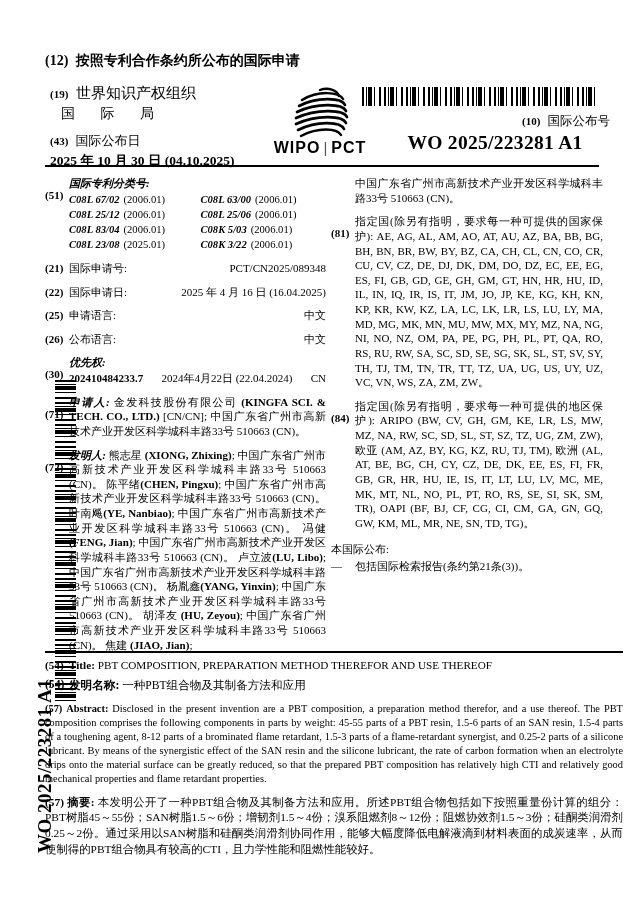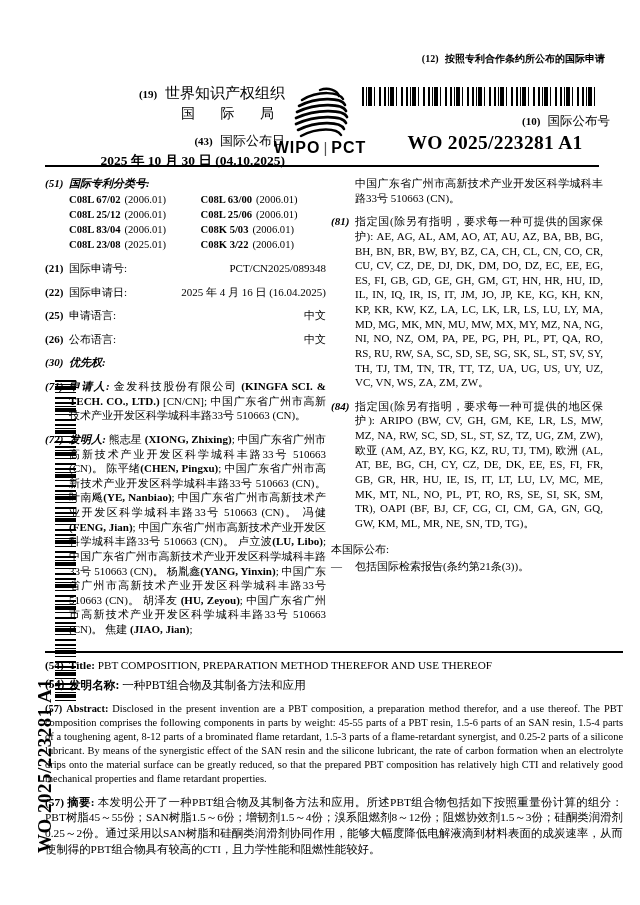--- a/index.html
+++ b/index.html
@@ -22,24 +22,24 @@
       #000 17px 19px,#fff 19px 22px);
   }
   .side-pubnum {
     position:absolute; left:34px; top:688px; height:165px; width:30px;
     writing-mode:vertical-rl; transform:rotate(180deg);
     font-weight:bold; font-size:19px; letter-spacing:0.5px; white-space:nowrap;
     text-align:left;
   }
 
   
-  .h12 { position:absolute; left:45px; top:52px; width:560px; text-align:right;
-         font-size:10px; font-weight:bold; }
+  .h12 { position:absolute; left:45px; top:52px; width:560px; text-align:left;
+         font-size:14px; font-weight:bold; }
   .h12 .num { margin-right:4px; }
-  .h19 { position:absolute; left:50px; top:84px; width:235px; text-align:right; }
+  .h19 { position:absolute; left:50px; top:84px; width:235px; text-align:left; }
   .h19 .line19 { font-size:15px; }
   .h19 .line19 .num { font-size:11px; margin-right:4px; }
   .h19 .bureau { font-size:14px; letter-spacing:11px; margin-top:2px; text-indent:11px; }
   .h19 .line43 { font-size:13px; margin-top:9px; }
   .h19 .line43 .num { font-size:11px; margin-right:4px; }
   .h19 .pubdate { font-size:13.5px; font-weight:bold; margin-top:2px; }
 
   .logo { position:absolute; left:266px; top:86px; width:108px; text-align:center; }
   .logo svg { display:block; margin:0 auto; }
   .logo .logotext { font-family:"Liberation Sans","DejaVu Sans",sans-serif;
@@ -61,26 +61,26 @@
   .rule1 { left:45px; top:165px; width:554px; }
   .rule2 { left:45px; top:651px; width:578px; }
 
   
   .col { position:absolute; top:176px; font-size:11px; line-height:1.33; }
   .col.left  { left:45px;  width:281px; }
   .col.right { left:331px; width:272px; }
 
   .item { position:relative; padding-left:24px; margin-top:9px; }
   .item:first-child { margin-top:0; }
-  .item > .num { position:absolute; left:0; top:0;font-style:italic; }
+  .item > .num { position:absolute; left:0; top:12px; }
   .item .lbl { font-weight:bold;font-style:italic; }
 
   .ipc-grid { display:grid; grid-template-columns:1fr 1fr; column-gap:6px;
               row-gap:1px; margin-top:2px; font-size:10.6px; }
-  .ipc-cell .code { font-weight:bold; }
+  .ipc-cell .code { font-weight:bold; font-style:italic; }
   .ipc-cell .ver { margin-left:4px; }
 
   .row { position:relative; padding-left:24px; margin-top:9px; display:flex; }
   .row > .num { position:absolute; left:0; top:0; }
   .row .val { margin-left:auto; }
 
   .prio-line { display:flex; justify-content:space-between; margin-top:1px; }
   .prio-line .pnum { font-weight:bold; }
 
   .cont { padding-left:24px; }
@@ -189,20 +189,25 @@
 
     <div class="row">
       <span class="num">(26)</span>
       <span class="lbl">公布语言:</span>
       <span class="val">中文</span>
     </div>
 
     <div class="item">
       <span class="num">(30)</span>
       <span class="lbl">优先权:</span>
+      <div class="prio-line">
+        <span class="pnum">202410484233.7</span>
+        <span>2024年4月22日 (22.04.2024)</span>
+        <span>CN</span>
+      </div>
     </div>
 
     <div class="item just">
       <span class="num">(71)</span>
       <span class="lbl">申请人:</span><span><span> 金发科技股份有限公司 </span><span class="b">(KINGFA SCI. &amp; TECH. CO., LTD.)</span><span> [CN/CN]; 中国广东省广州市高新技术产业开发区科学城科丰路33号 510663 (CN)。</span></span>
     </div>
 
     <div class="item just">
       <span class="num">(72)</span>
       <span class="lbl">发明人:</span><span><span> 熊志星 </span><span class="b">(XIONG, Zhixing)</span><span>; 中国广东省广州市高新技术产业开发区科学城科丰路33号 510663 (CN)。 陈平绪</span><span class="b">(CHEN, Pingxu)</span><span>; 中国广东省广州市高新技术产业开发区科学城科丰路33号 510663 (CN)。 叶南飚</span><span class="b">(YE, Nanbiao)</span><span>; 中国广东省广州市高新技术产业开发区科学城科丰路33号 510663 (CN)。 冯健</span><span class="b">(FENG, Jian)</span><span>; 中国广东省广州市高新技术产业开发区科学城科丰路33号 510663 (CN)。 卢立波</span><span class="b">(LU, Libo)</span><span>; 中国广东省广州市高新技术产业开发区科学城科丰路33号 510663 (CN)。 杨胤鑫</span><span class="b">(YANG, Yinxin)</span><span>; 中国广东省广州市高新技术产业开发区科学城科丰路33号 510663 (CN)。 胡泽友 </span><span class="b">(HU, Zeyou)</span><span>; 中国广东省广州市高新技术产业开发区科学城科丰路33号 510663 (CN)。 焦建 </span><span class="b">(JIAO, Jian)</span><span>;</span></span>

